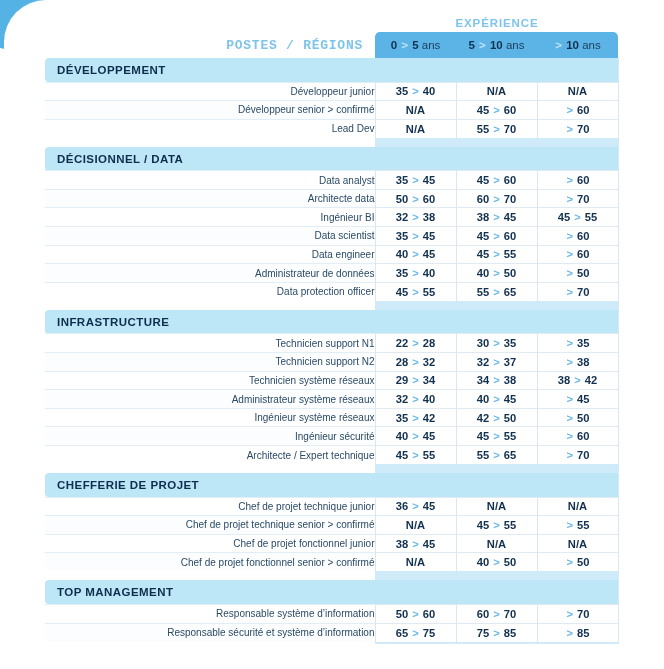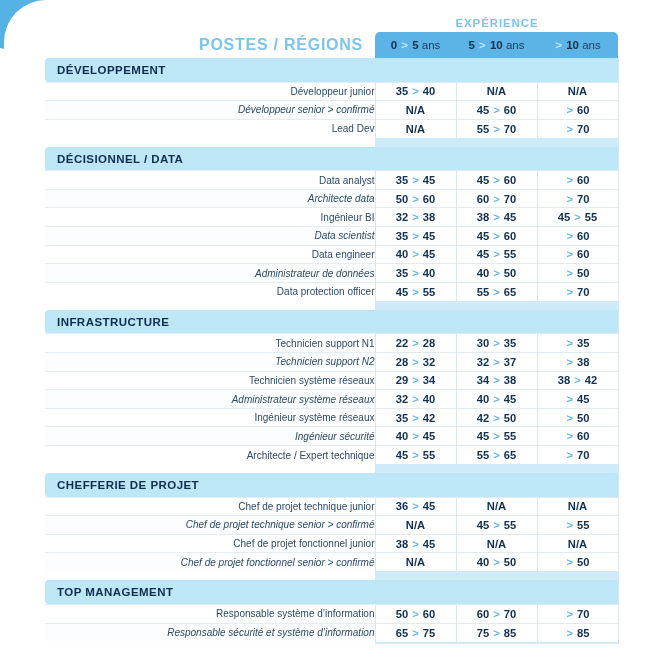--- a/index.html
+++ b/index.html
@@ -90,25 +90,26 @@
   
   thead th {
     padding: 0;
     height: 26px;
   }
   th.h-pad { background: transparent; }
   th.h-label {
     background: transparent;
     text-align: right;
     padding-right: 12px;
-    font-size: 16px;
+    font-size: 13px;
     font-weight: bold;
     letter-spacing: 0.75px;
     color: #7ec4ea;
     white-space: nowrap;
+    font-family: Liberation Mono, monospace;
   }
   th.h-v {
     background: #5bb4e5;
     color: #11314f;
     font-size: 11.5px;
     font-weight: bold;
     text-align: center;
     white-space: nowrap;
   }
   th.h-v.first { border-top-left-radius: 5px; }
@@ -157,21 +158,21 @@
     color: #12304f;
     white-space: nowrap;
     border-top: 1px solid #dfeaf2;
     border-left: 1px solid #d8e7f0;
   }
   td.d-v.last { border-right: 1px solid #d8e7f0; }
   td.d-v .sep { color: #69b8e6; font-weight: bold; padding: 0 1px; }
   td.d-v.na { color: #12304f; }
 
   
-  tr.data.alt td.d-label { background: #fbfdfe; font-style: italic; }
+  tr.data.alt td.d-label { background: #fbfdfe; }
 </style>
 </head>
 <body>
 
 <div class="bg-disc"></div>
 <div class="bg-card"></div>
 
 <div class="sheet">
 
   <div class="value-band"></div>

